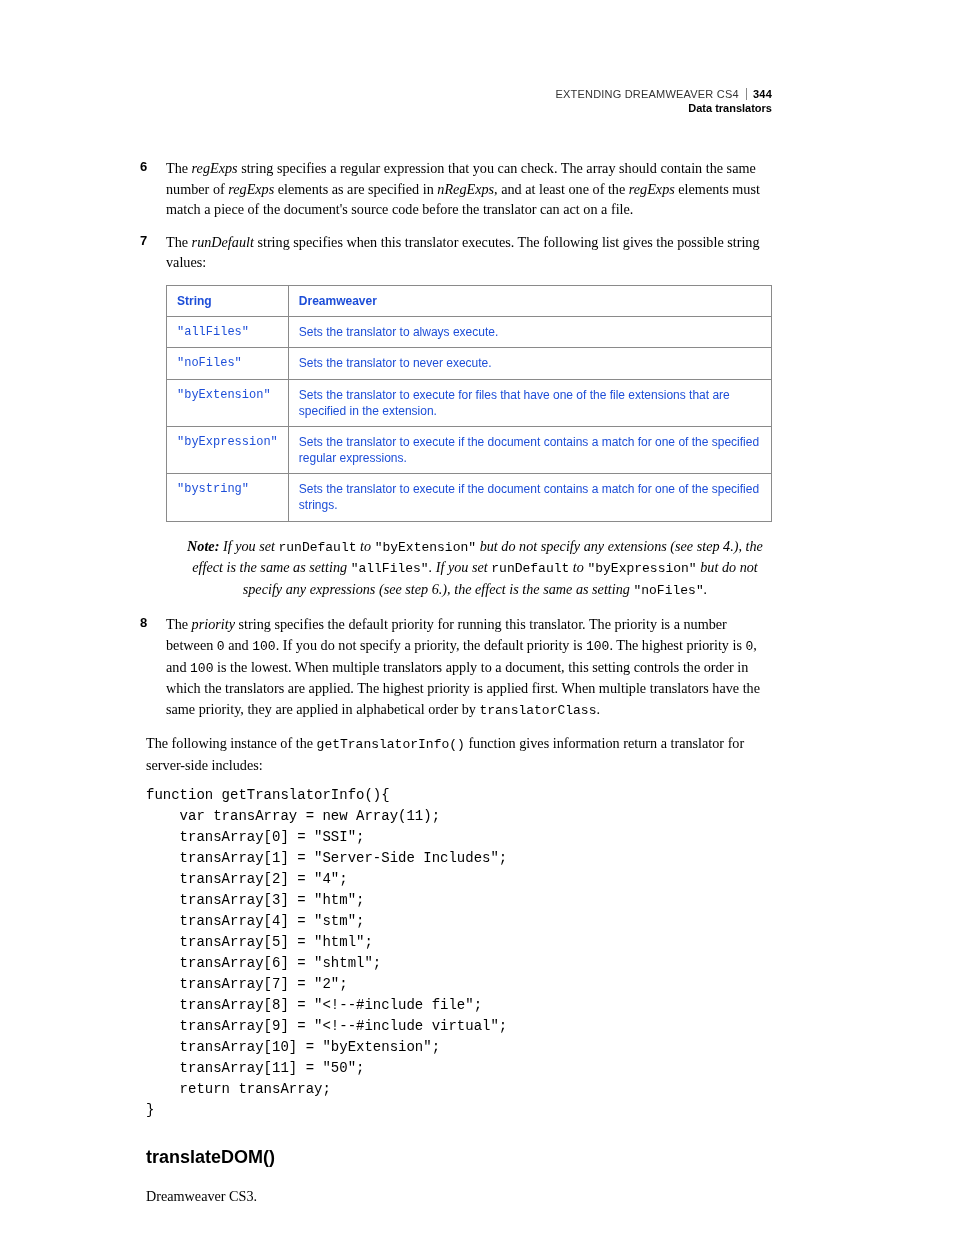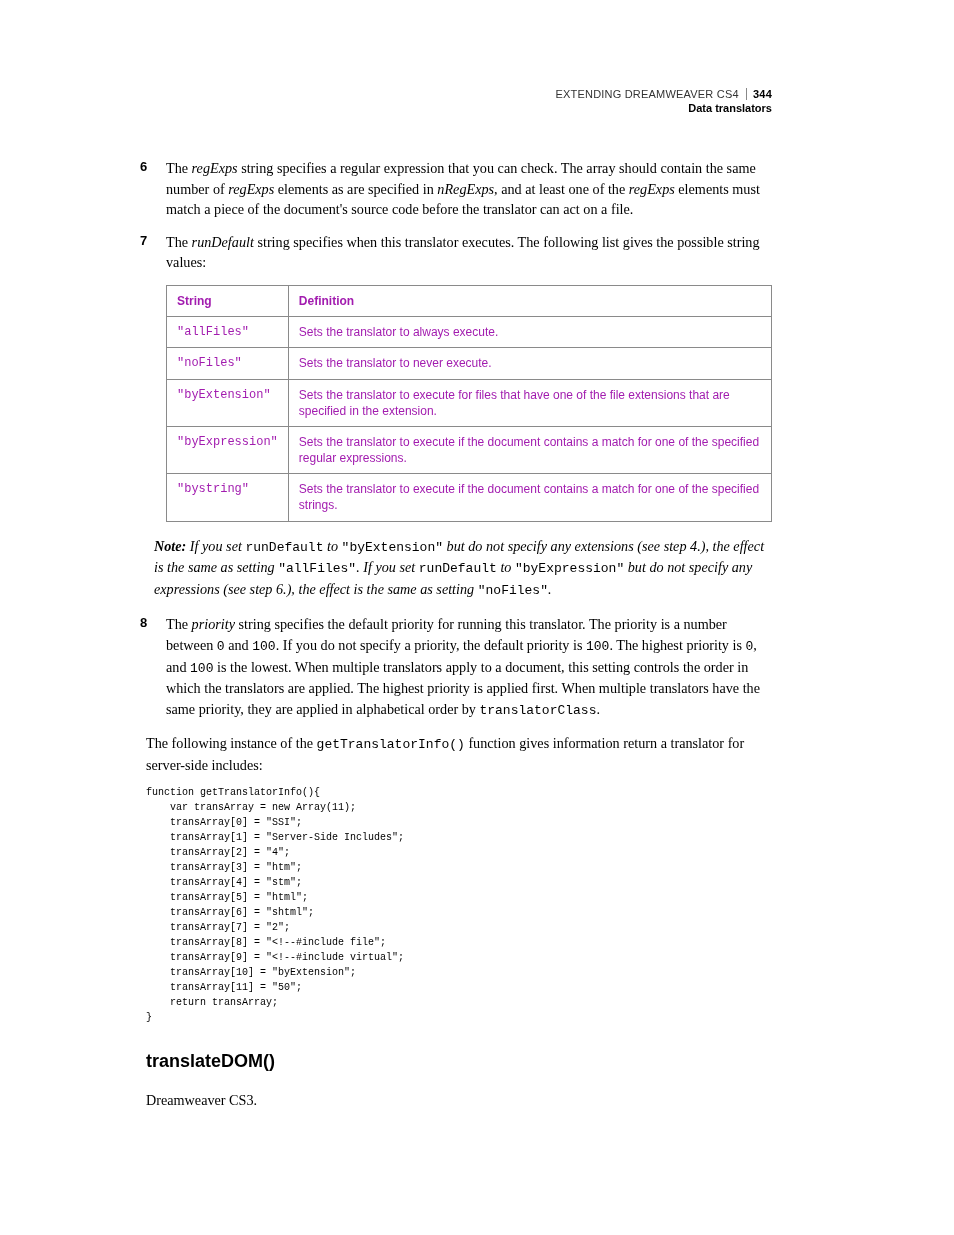--- a/index.html
+++ b/index.html
@@ -66,60 +66,61 @@
     font-size: 13px;
   }
 
   table.def {
     width: 100%;
     border-collapse: collapse;
     margin: 8px 0 14px 20px;
     width: calc(100% - 20px);
     font-family: "Myriad Pro", "Helvetica Neue", Arial, sans-serif;
     font-size: 12px;
-    color: #a21caf;
+    color: #1d4ed8;
   }
   table.def th, table.def td {
     border: 1px solid #8a8a8a;
     padding: 7px 10px;
     text-align: left;
     vertical-align: top;
     line-height: 1.35;
   }
   table.def th {
     font-weight: 700;
   }
   table.def td.codecell {
     font-family: "Courier New", Courier, monospace;
     font-size: 12px;
   }
 
   .note {
-    margin: 0 0 14px 8px;
+    margin: 0 0 14px 32px;
     font-size: 14.2px;
     line-height: 1.5;
     font-style: italic;
+    text-align: center;
   }
   .note .label { font-weight: 700; font-style: italic; }
   .note .code { font-style: normal; }
 
   .subhead {
     font-weight: 700;
     font-size: 14.2px;
     margin: 24px 0 4px 0;
   }
   .para {
     font-size: 14.2px;
     line-height: 1.45;
     margin: 0 0 10px 0;
   }
 
   pre.codeblock {
     font-family: "Courier New", Courier, monospace;
-    font-size: 10px;
+    font-size: 14px;
     line-height: 1.5;
     margin: 6px 0 12px 0;
     white-space: pre;
   }
 
   h2.api {
     font-family: "Myriad Pro", "Helvetica Neue", Arial, sans-serif;
     font-weight: 700;
     font-size: 18px;
     margin: 26px 0 18px 0;
@@ -151,21 +152,21 @@
       <li>
         <span class="num">7</span>
         <span>The </span><span class="italic">runDefault</span><span> string specifies when this translator executes. The following list gives the possible string values:</span>
       </li>
     </ol>
 
     <table class="def">
       <thead>
         <tr>
           <th>String</th>
-          <th>Definition</th>
+          <th>Dreamweaver</th>
         </tr>
       </thead>
       <tbody>
         <tr>
           <td class="codecell">"allFiles"</td>
           <td>Sets the translator to always execute.</td>
         </tr>
         <tr>
           <td class="codecell">"noFiles"</td>
           <td>Sets the translator to never execute.</td>

